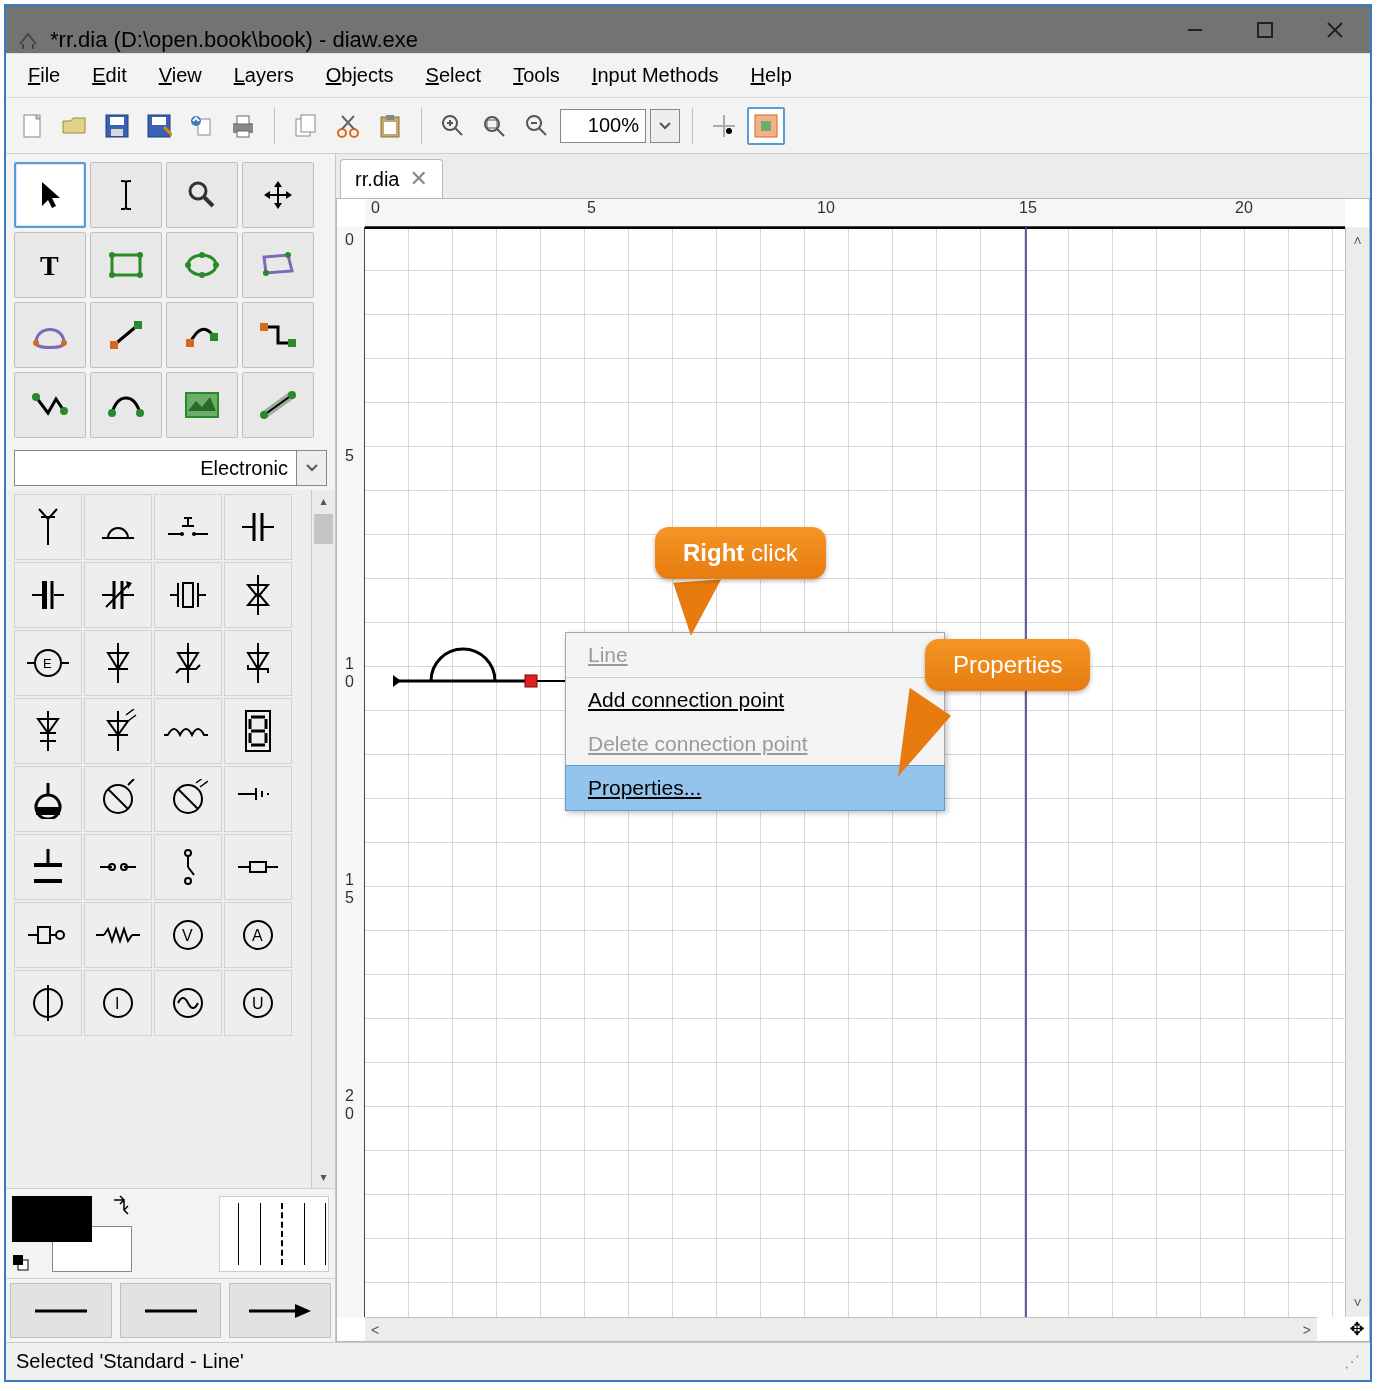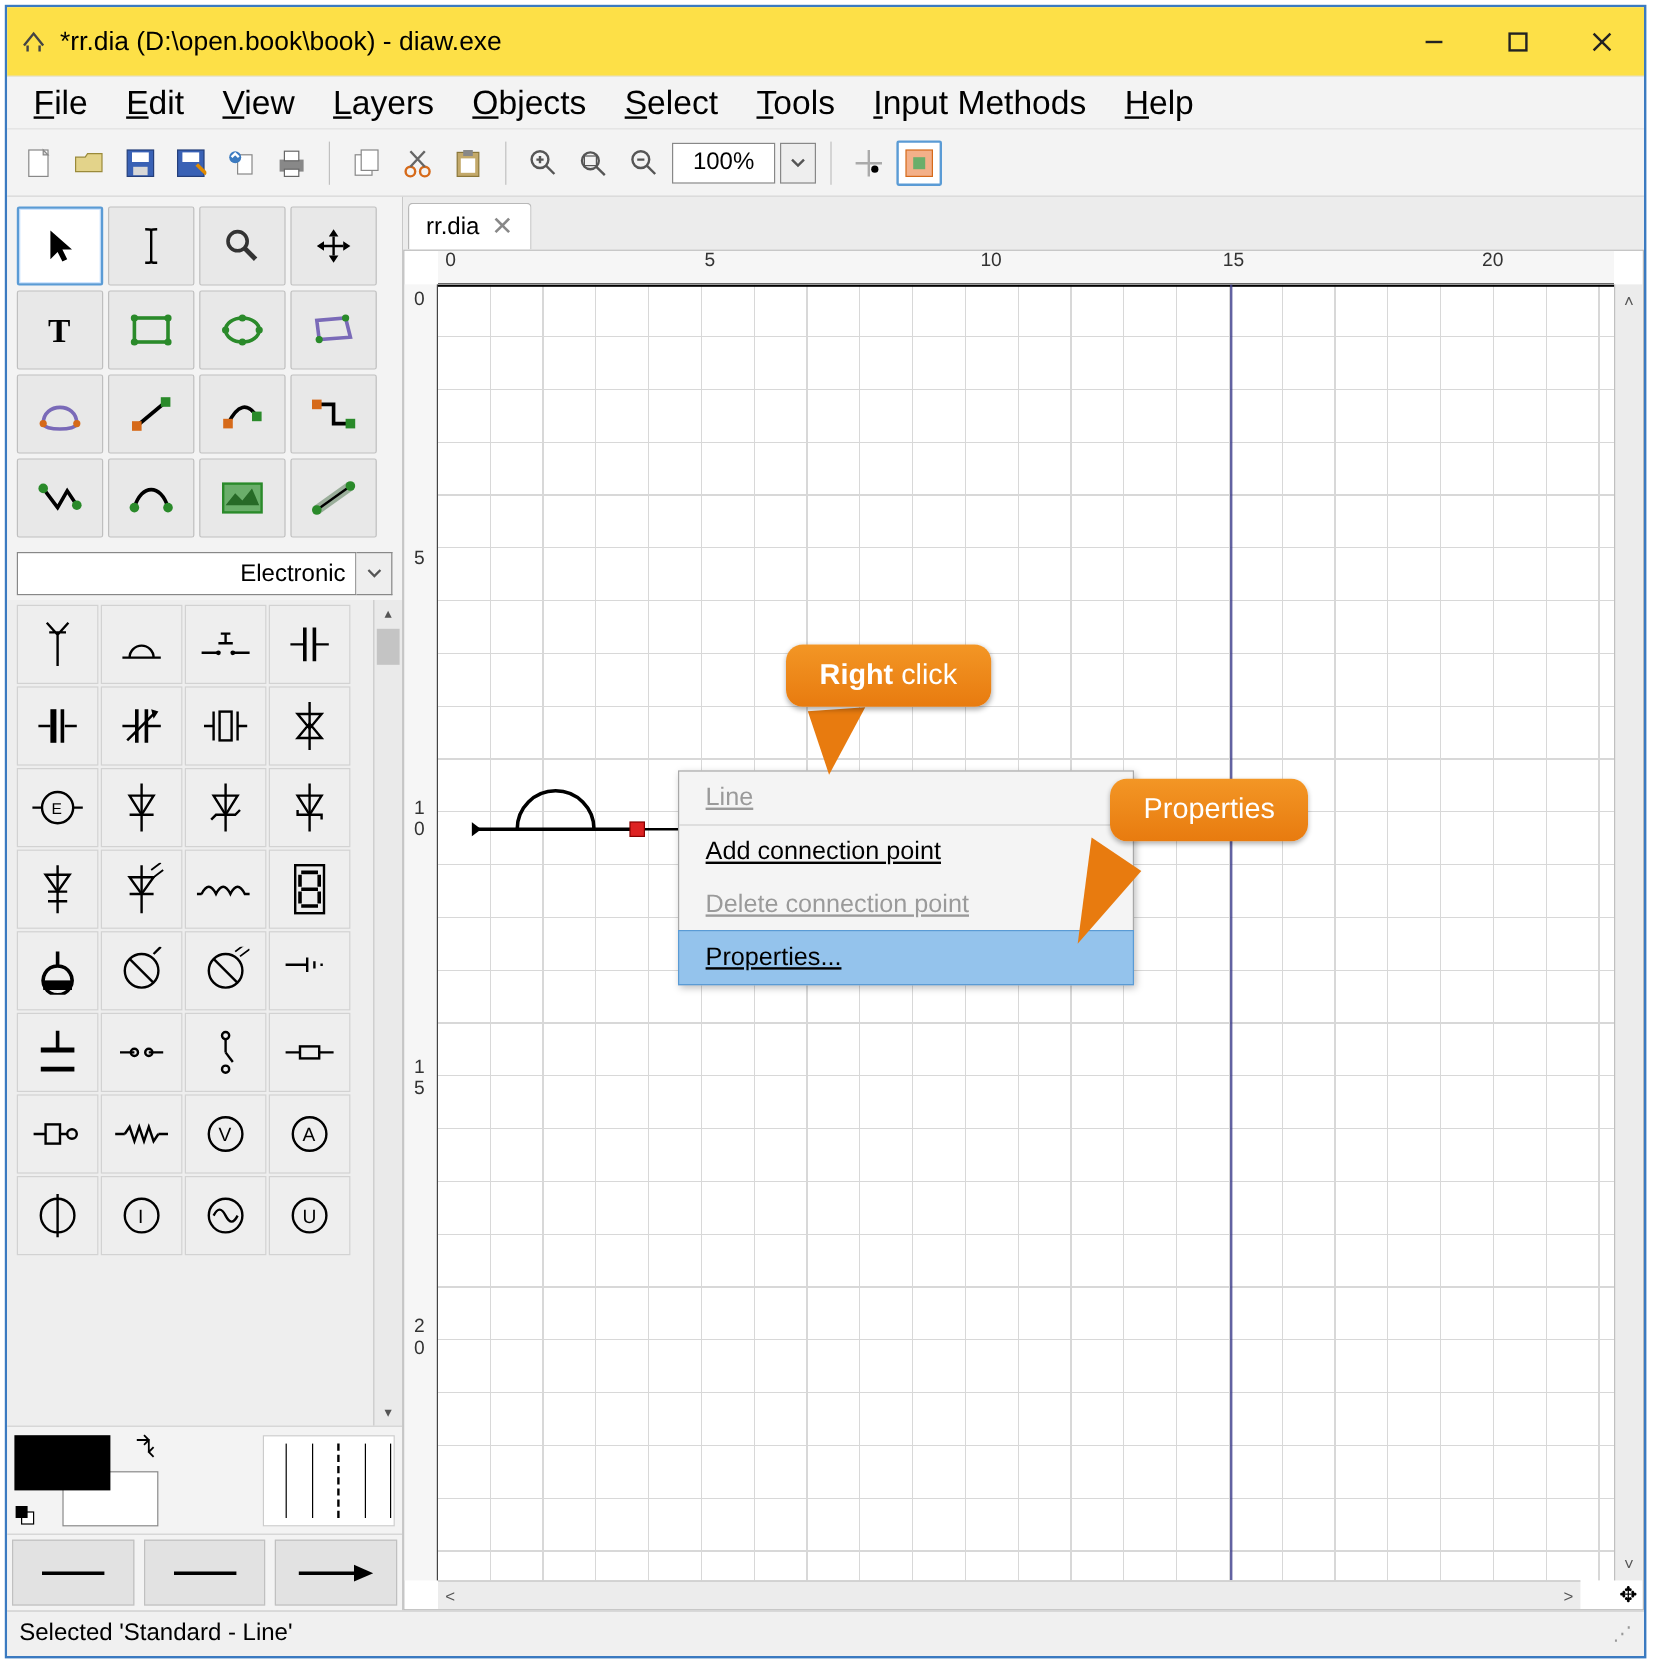--- a/index.html
+++ b/index.html
@@ -17,44 +17,44 @@
     width: 1368px;
     height: 1378px;
     margin: 4px;
     border: 2px solid #3b7ac0;
     background: #fff;
     display: flex;
     flex-direction: column;
   }
   .titlebar {
     display: flex;
-    align-items: center;
+    align-items: flex-end;
     padding: 0 0 0 10px;
-    height: 58px;
-    background: #fde047;
+    height: 48px;
+    background: #737373;
     border-bottom: 1px solid #e0e0e0;
   }
   .app-icon { width: 24px; height: 24px; margin-right: 10px; display:flex; align-items:center; justify-content:center; }
   .title-text { flex: 1; font-size: 22px; }
   .win-controls { display: flex; }
   .win-btn {
     width: 70px; height: 46px;
     display: flex; align-items: center; justify-content: center;
     font-size: 22px;
   }
   .win-btn svg { stroke: #222; stroke-width: 2; fill: none; }
   .menubar {
     display: flex;
     align-items: center;
     gap: 12px;
     height: 44px;
     padding: 0 12px;
     background: #f3f3f3;
     border-bottom: 1px solid #dcdcdc;
-    font-size: 28px;
+    font-size: 20px;
   }
   .menu-item { padding: 4px 10px; }
   .menu-item u { text-decoration: underline; }
   .toolbar {
     display: flex;
     align-items: center;
     height: 56px;
     padding: 0 8px;
     background: #f3f3f3;
     border-bottom: 1px solid #d0d0d0;
@@ -63,21 +63,21 @@
   .tbtn {
     width: 38px; height: 38px;
     display: flex; align-items: center; justify-content: center;
     border-radius: 2px;
   }
   .tsep { width: 1px; height: 36px; background: #c0c0c0; margin: 0 8px; }
   .zoom-input {
     width: 86px; height: 34px;
     border: 1px solid #888;
     background: #fff;
-    text-align: center;
+    text-align: right;
     padding: 0 6px;
     font-size: 20px;
   }
   .zoom-dd { width: 30px; height: 34px; border:1px solid #888; background:#eee; display:flex; align-items:center; justify-content:center; }
   .content {
     flex: 1;
     display: flex;
     min-height: 0;
   }
   .left-panel {

